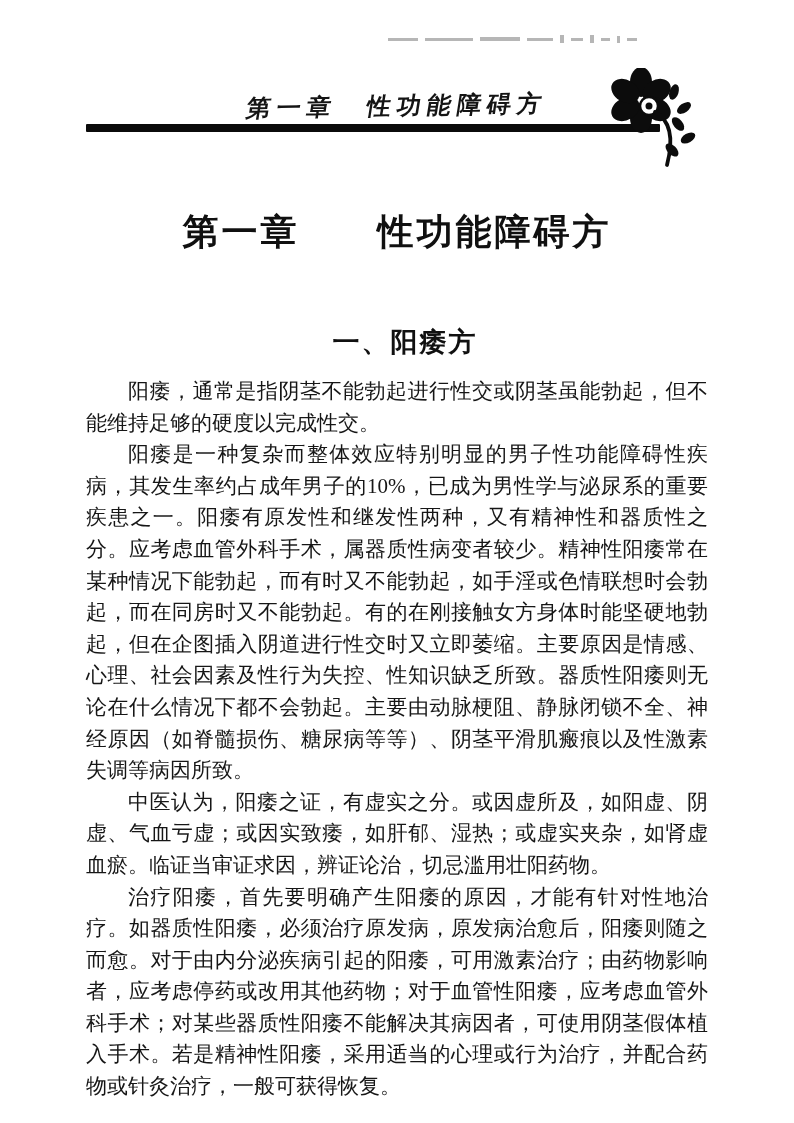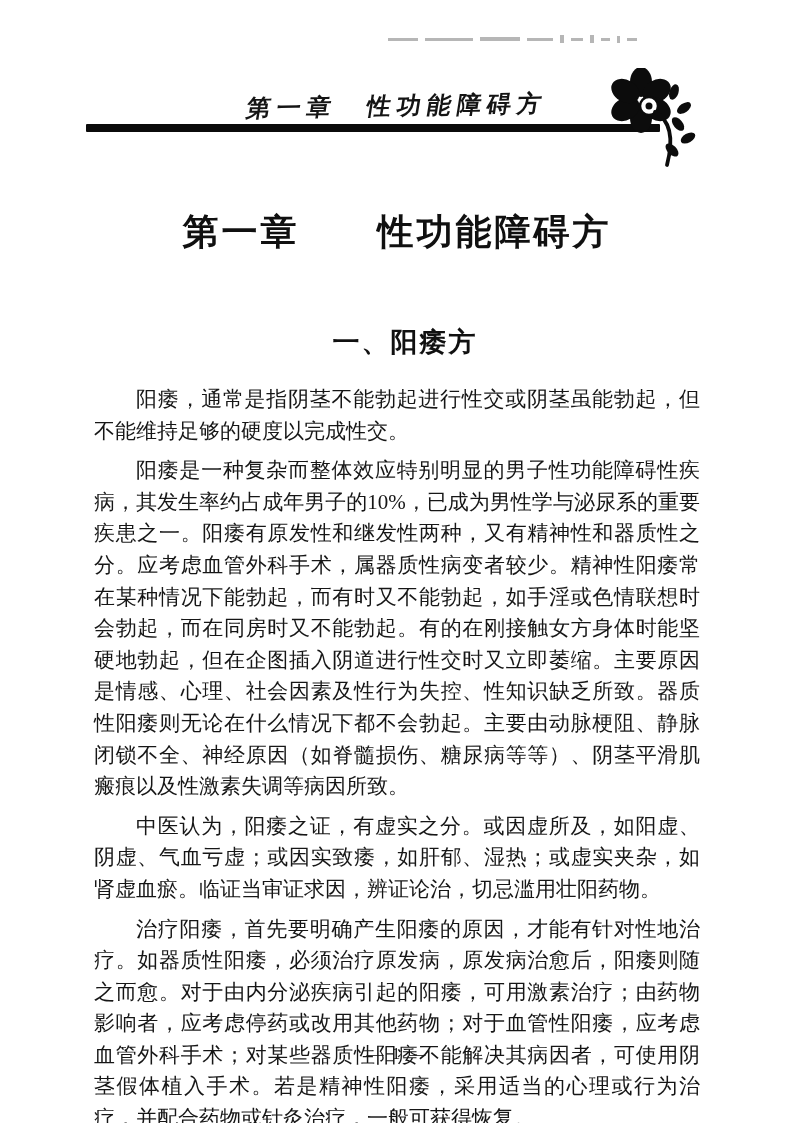--- a/index.html
+++ b/index.html
@@ -58,21 +58,21 @@
     font-weight:bold; font-size:27px; letter-spacing:2px;
     color:#101010;
   }
 
   .body-text {
     position:absolute; top:376px; left:86px; width:622px;
     font-size:21px; line-height:31.6px;
     text-align:justify;
     color:#161616;
   }
-  .body-text p { margin:8px; text-indent:2em; }
+  .body-text p { margin:0; text-indent:2em; }
 
   .page-number {
     position:absolute; top:1044px; left:0; width:794px;
     text-align:center; font-size:17px; letter-spacing:2px;
     color:#161616;
   }
 </style>
 </head>
 <body>
 

